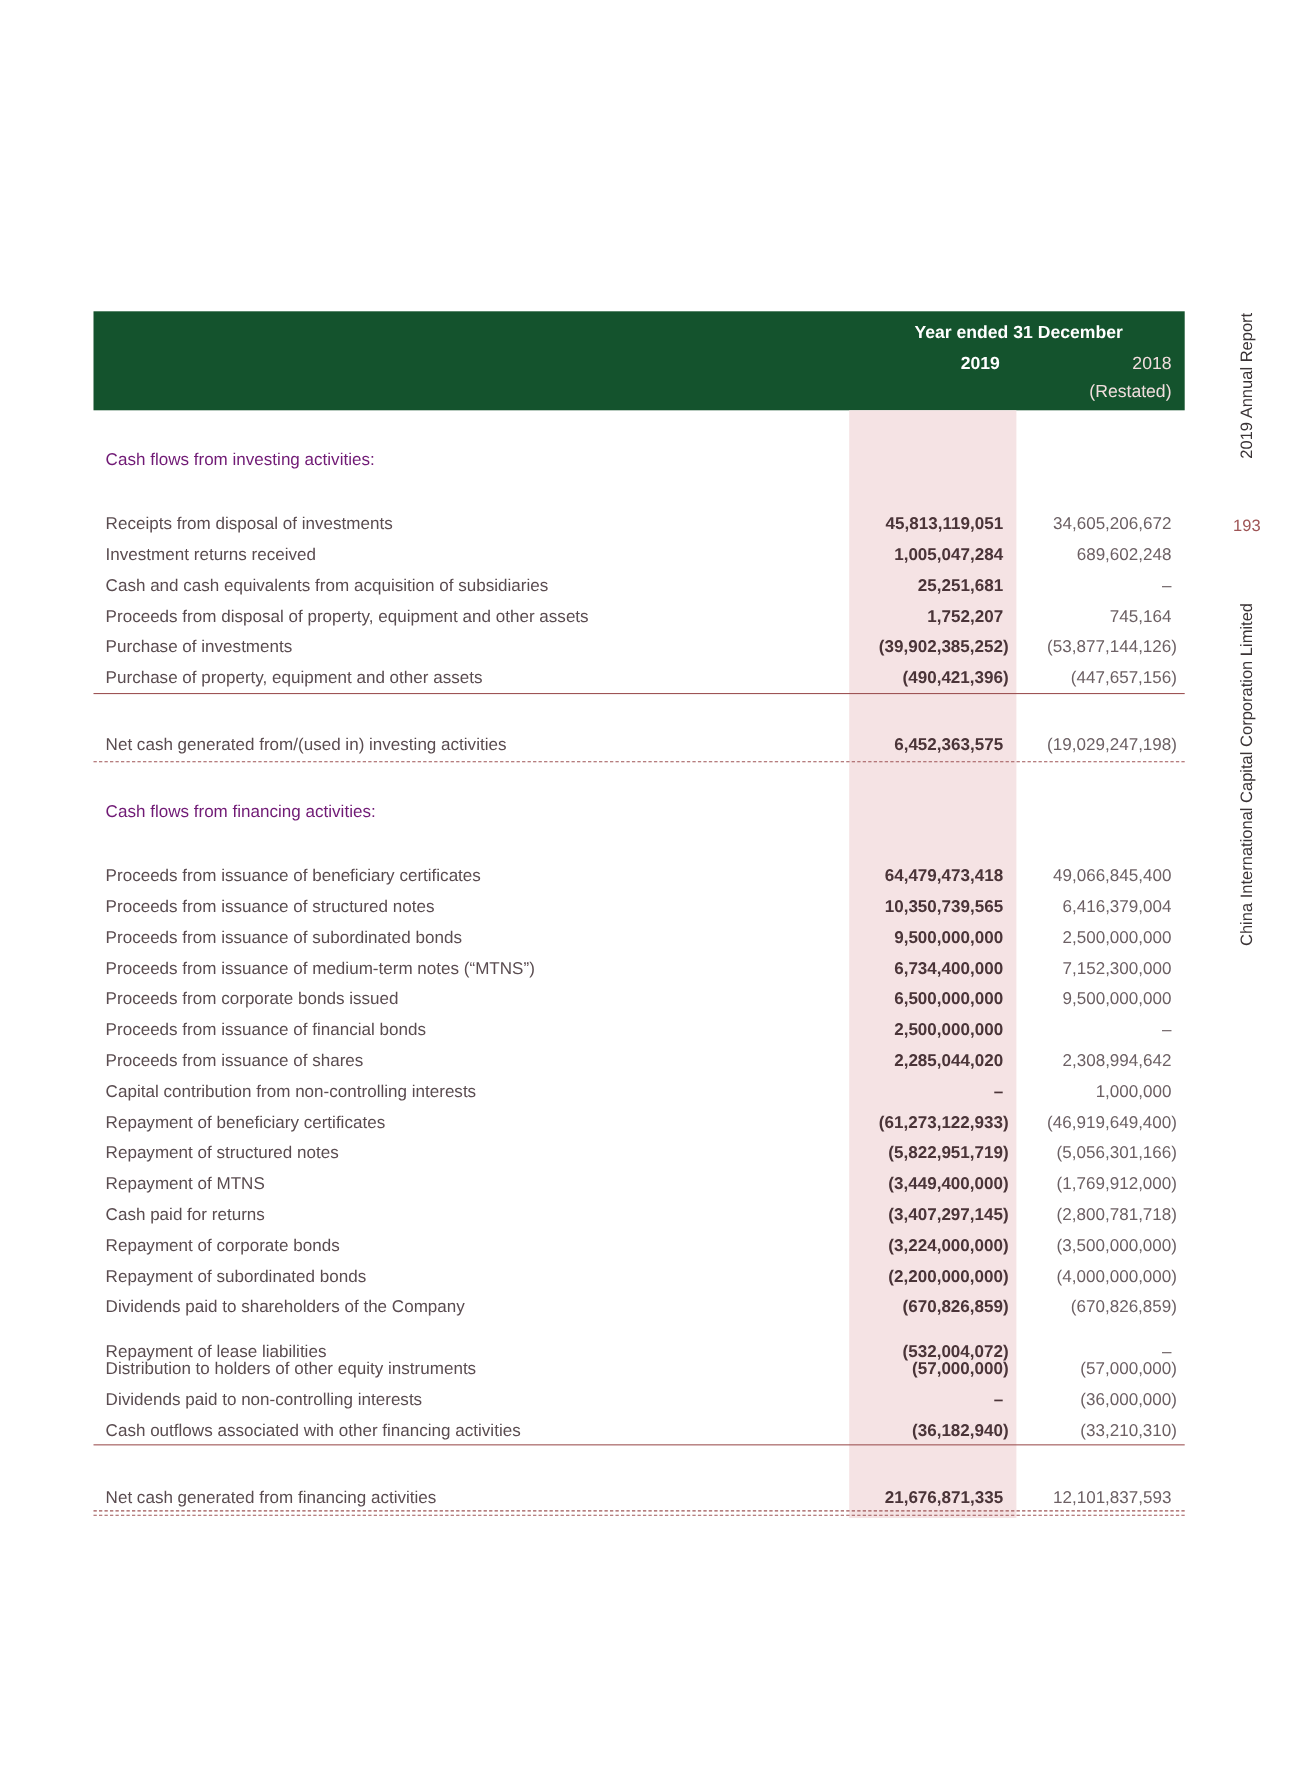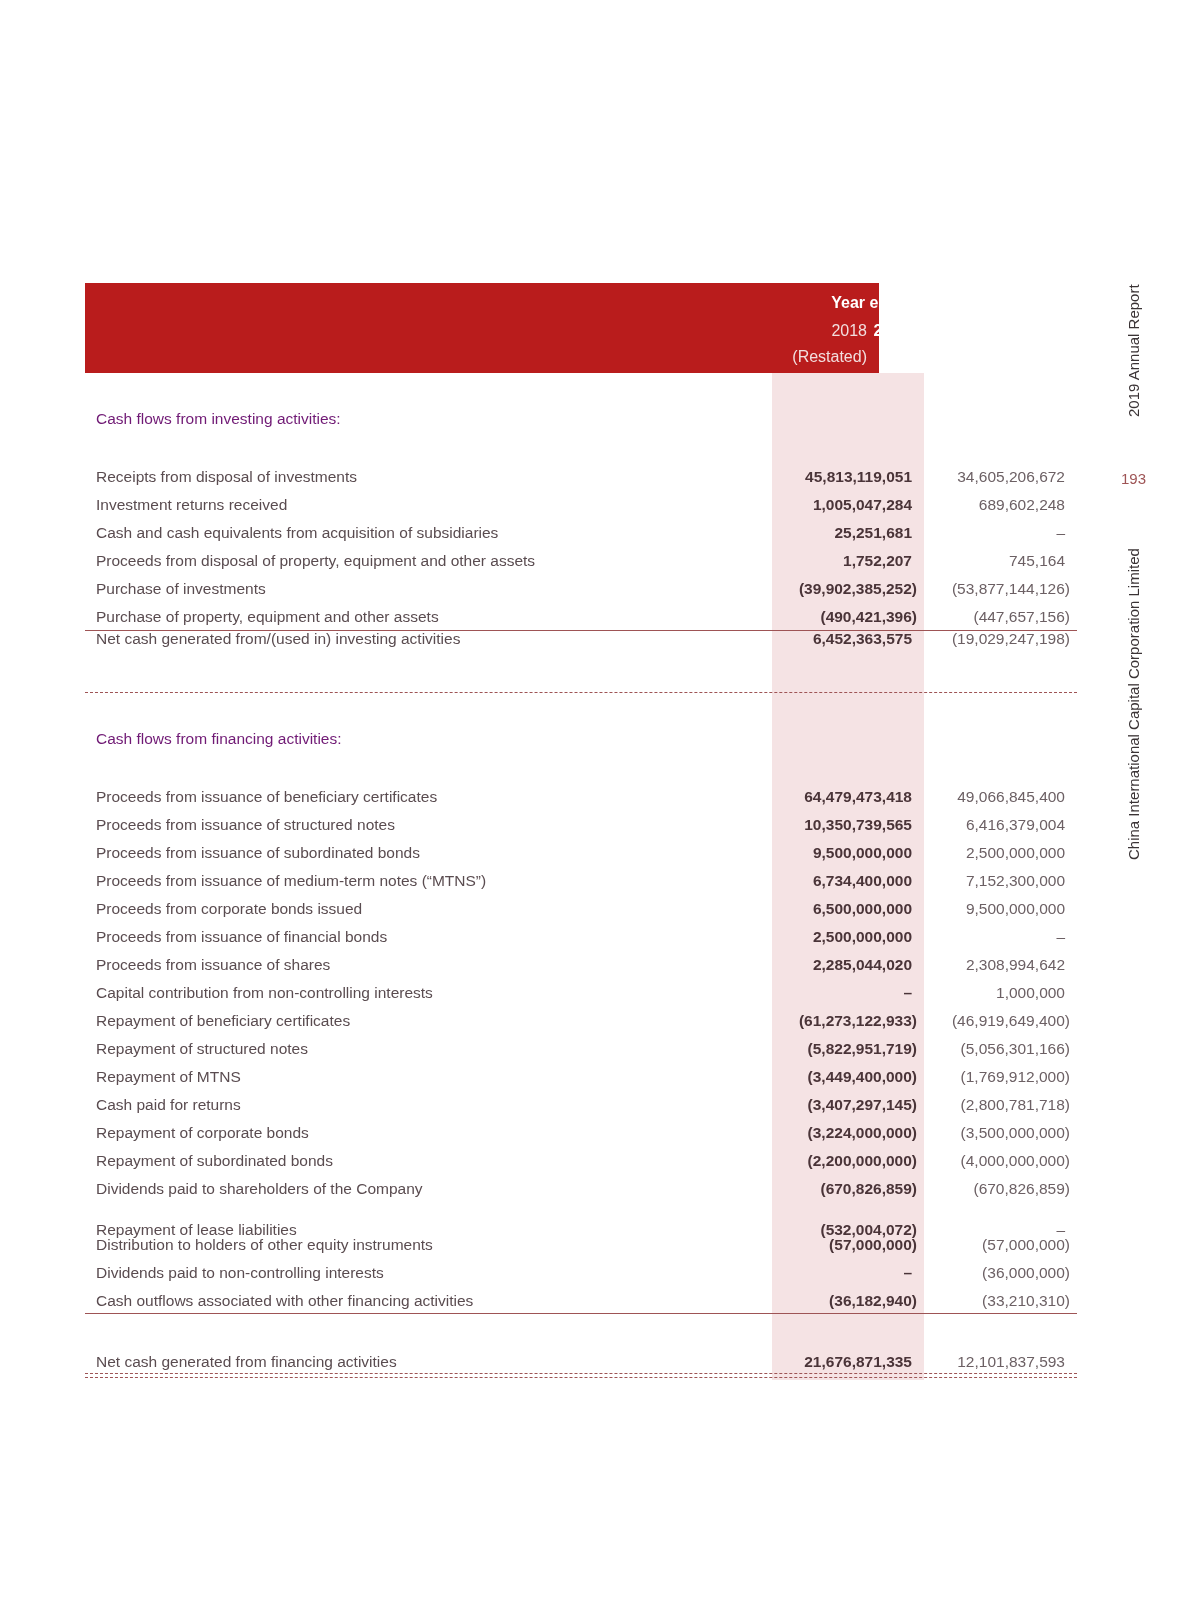--- a/index.html
+++ b/index.html
@@ -2,22 +2,22 @@
 <html><head>
 <meta charset="utf-8">
 <style>
   html, body { margin: 0; padding: 0; }
   body {
     width: 1190px; height: 1615px; position: relative; background: #ffffff;
     font-family: "DejaVu Sans", "Liberation Sans", sans-serif; color: #4a3f42;
     overflow: hidden;
   }
   .header {
-    position: absolute; left: 85px; top: 283px; width: 794px; height: 90px;
-    background: #b91c1c;
+    position: absolute; left: 85px; top: 283px; width: 992px; height: 90px;
+    background: #14532d;
   }
   .hdr-title { position: absolute; top: 11px; left: 736px; width: 210px; text-align: center;
     color: #ffffff; font-weight: bold; font-size: 16px; font-family: "Liberation Sans", sans-serif; }
   .hdr-2019 { position: absolute; top: 39px; left: 720px; width: 104px; text-align: right;
     color: #ffffff; font-weight: bold; font-size: 16px; font-family: "Liberation Sans", sans-serif; }
   .hdr-2018 { position: absolute; top: 39px; right: 12px; text-align: right;
     color: #f2dede; font-size: 16px; font-family: "Liberation Sans", sans-serif; }
   .hdr-restated { position: absolute; top: 65px; right: 12px; text-align: right;
     color: #f2dede; font-size: 16px; font-family: "Liberation Sans", sans-serif; }
   .shade { position: absolute; left: 772px; top: 373px; width: 152px; height: 1007px; background: #f5e3e4; }
@@ -78,21 +78,21 @@
       <span class="v18 neg">(53,877,144,126)</span>
     </div>
     <div class="row" style="top: 605px;">
       <span class="lbl">Purchase of property, equipment and other assets</span>
       <span class="v19 neg">(490,421,396)</span>
       <span class="v18 neg">(447,657,156)</span>
     </div>
   </div>
 <div class="solid" style="top:630px"></div>
 
-<div class="row" style="top:627px">
+<div class="row" style="top:666px">
   <span class="lbl">Net cash generated from/(used in) investing activities</span>
   <span class="v19">6,452,363,575</span>
   <span class="v18 neg">(19,029,247,198)</span>
 </div>
 <div class="dashed" style="top:692px"></div>
 
 <div class="section" style="top:730px">Cash flows from financing activities:</div>
 
 <div id="financing-rows">
     <div class="row" style="top: 785px;">

